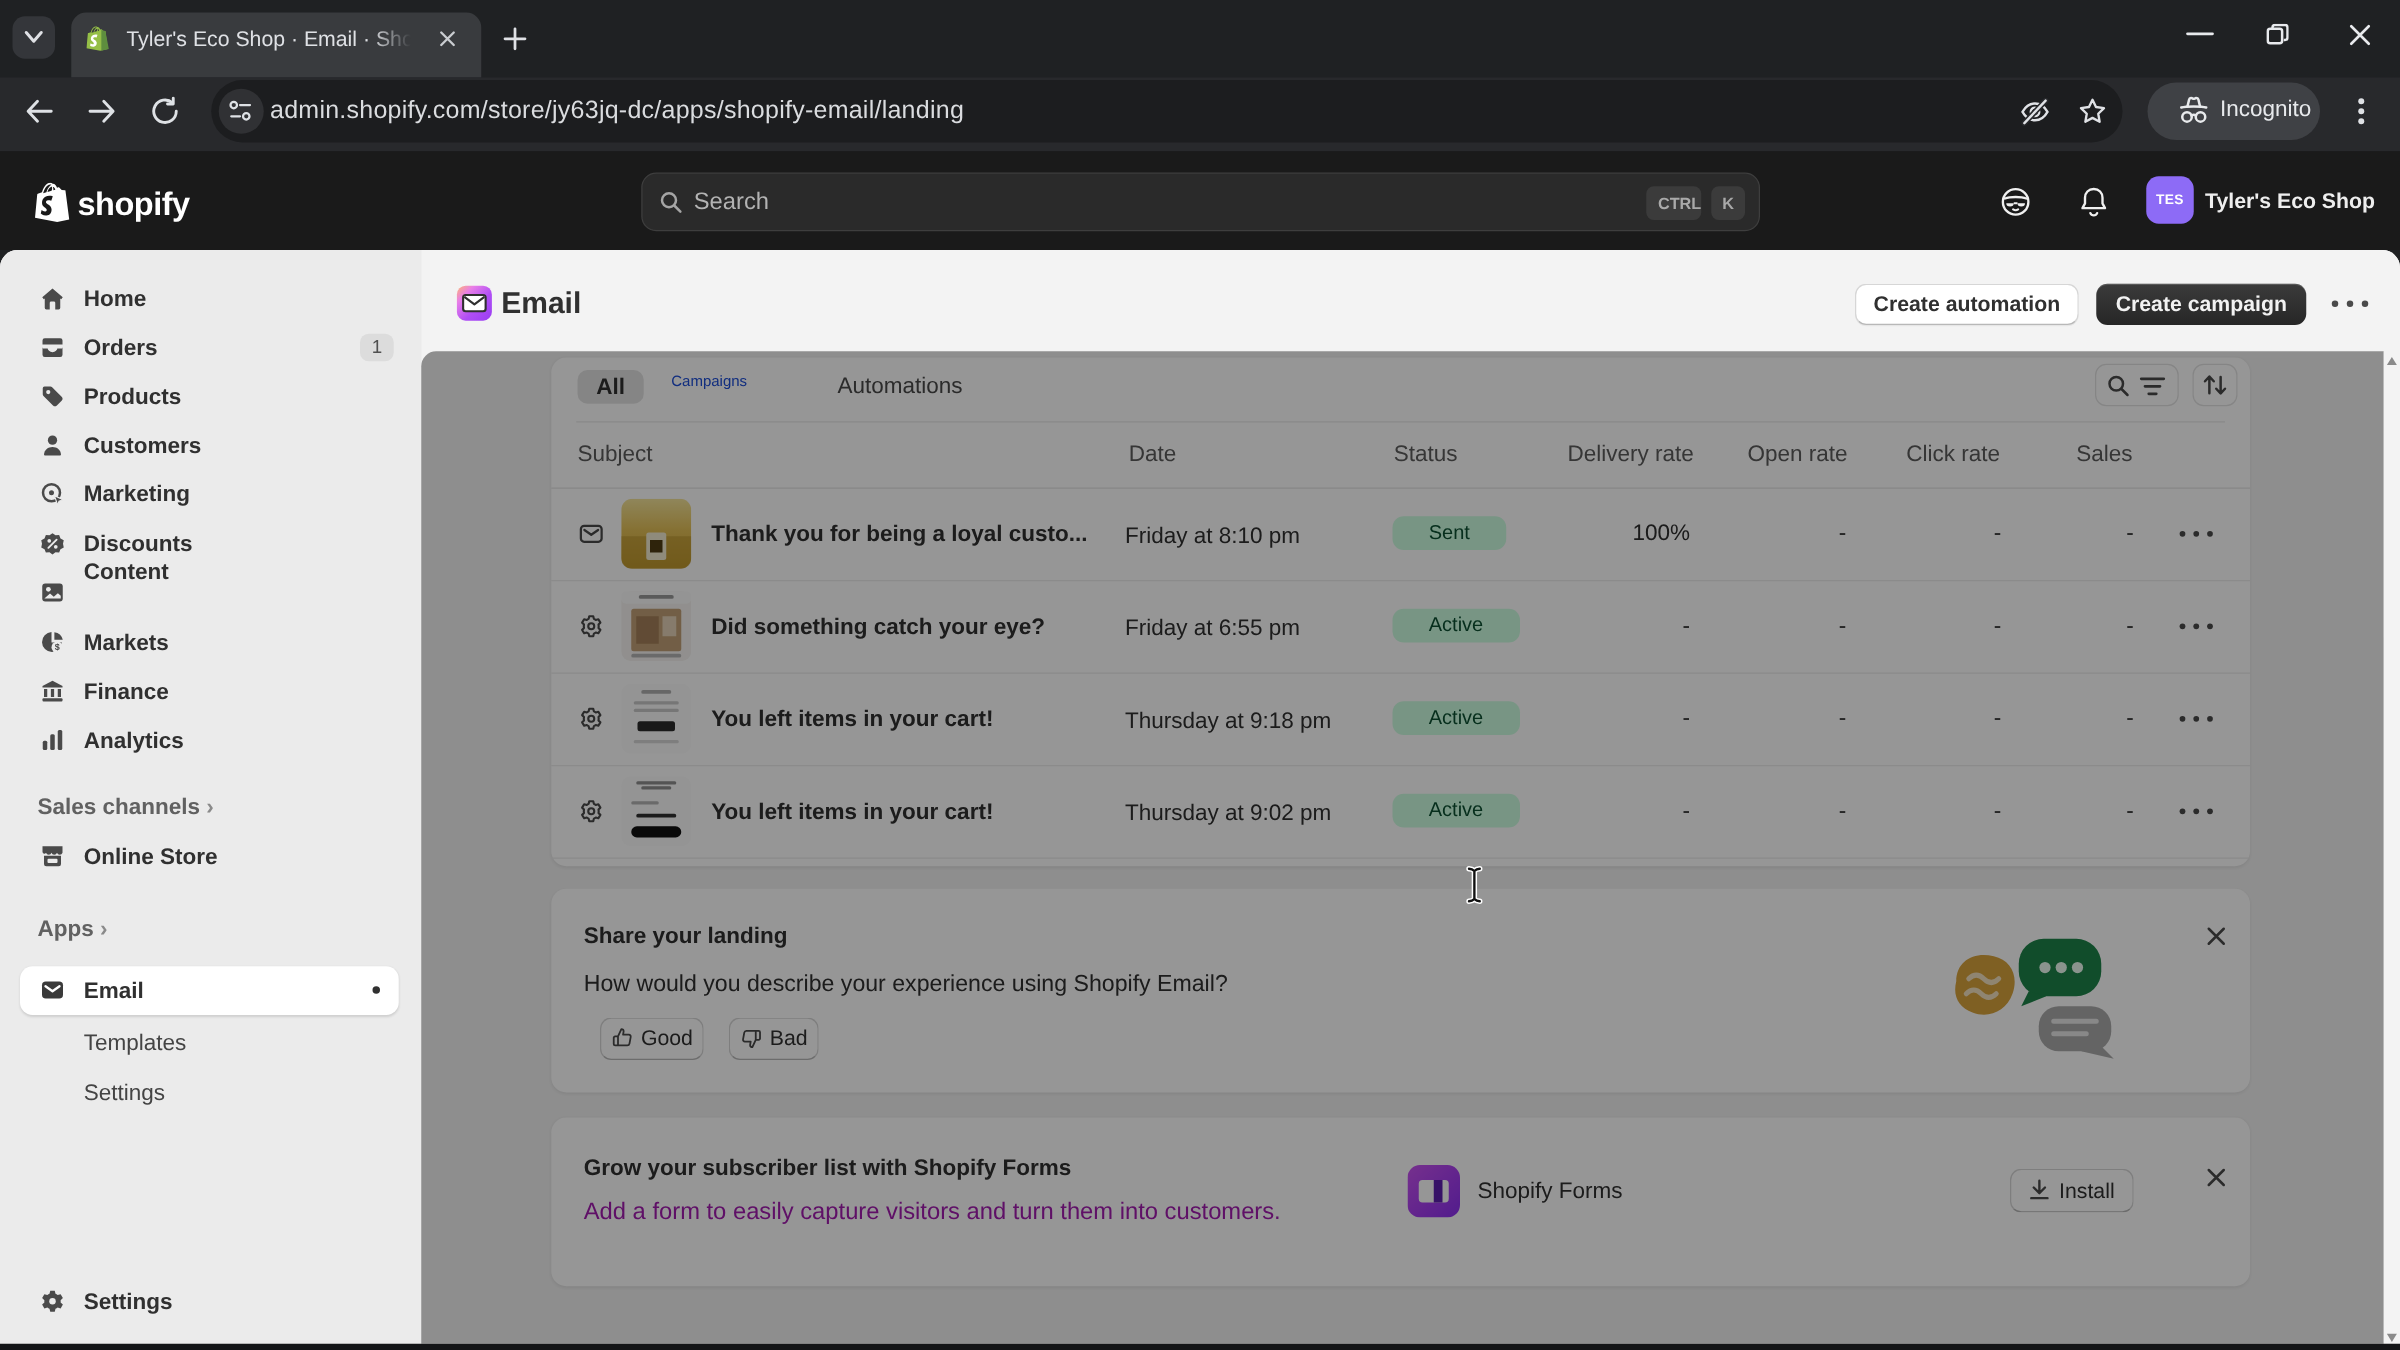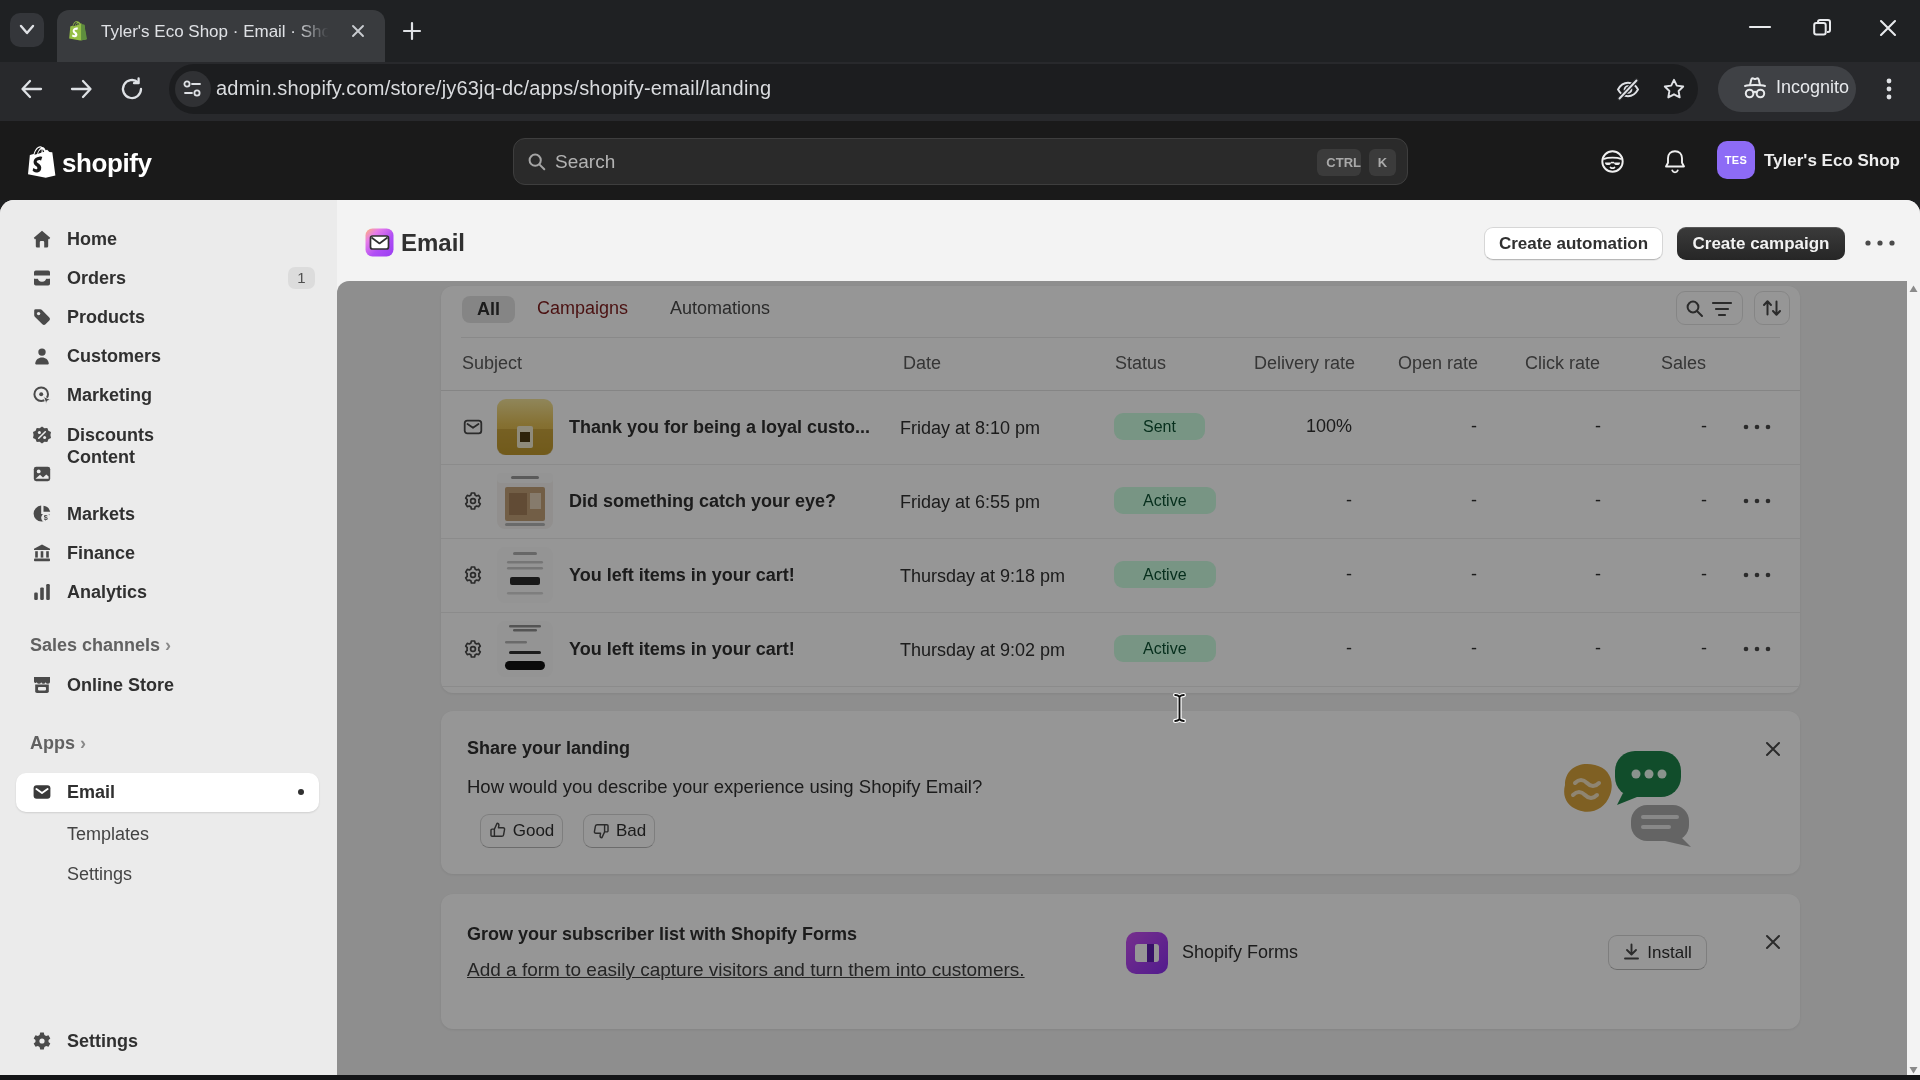--- a/index.html
+++ b/index.html
@@ -249,21 +249,21 @@
       <svg class="abs icn" style="left:32px;top:831px" viewBox="0 0 20 20">
           <path d="M8.2 1.6 H11.8 L12.4 4 A6.4 6.4 0 0 1 14.1 5 L16.5 4.3 L18.3 7.4 L16.5 9.1 A6.6 6.6 0 0 1 16.5 10.9 L18.3 12.6 L16.5 15.7 L14.1 15 A6.4 6.4 0 0 1 12.4 16 L11.8 18.4 H8.2 L7.6 16 A6.4 6.4 0 0 1 5.9 15 L3.5 15.7 L1.7 12.6 L3.5 10.9 A6.6 6.6 0 0 1 3.5 9.1 L1.7 7.4 L3.5 4.3 L5.9 5 A6.4 6.4 0 0 1 7.6 4 Z" fill="#4a4a4a"></path>
           <circle cx="10" cy="10" r="2.6" fill="#ebebeb"></circle>
         </svg>
       <div class="nav" style="top:830px;">Settings</div>
     </div>
     <div id="app">
 
       <div class="abs" style="left:104px;top:5px;width:1359px;height:407px;background:#fff;border-radius:12px;box-shadow:0 1px 3px rgba(0,0,0,0.08);"></div>
       <div class="abs" style="left:125px;top:15px;width:53px;height:27px;background:#e3e3e3;border-radius:8px;text-align:center;line-height:27px;font-size:18px;font-weight:700;color:#303030;">All</div>
-      <div class="t" style="left:200px;top:17px;font-size:18px;font-weight:400;color:#7f1d1d;">Campaigns</div>
+      <div class="t" style="left:200px;top:17px;font-size:12px;font-weight:400;color:#1d4ed8;">Campaigns</div>
       <div class="t" style="left:333px;top:17px;font-size:18px;font-weight:400;color:#4a4a4a;">Automations</div>
       <div class="abs" style="left:1339px;top:10px;width:67px;height:34px;background:#fff;border:1px solid #e3e3e3;border-radius:9px;"></div>
       <svg class="abs" style="left:1348px;top:18px" width="20" height="20" viewBox="0 0 20 20">
           <circle cx="8" cy="8" r="5.4" fill="none" stroke="#4a4a4a" stroke-width="2"></circle>
           <path d="M12.2 12.2 L17 17" stroke="#4a4a4a" stroke-width="2" stroke-linecap="round"></path>
         </svg>
       <svg class="abs" style="left:1374px;top:19px" width="22" height="18" viewBox="0 0 22 18">
           <path d="M2 3 H20 M5 9 H17 M8 15 H14" stroke="#4a4a4a" stroke-width="2.2" stroke-linecap="round"></path>
         </svg>
       <div class="abs" style="left:1417px;top:10px;width:36px;height:34px;background:#fff;border:1px solid #e3e3e3;border-radius:9px;"></div>
@@ -415,21 +415,21 @@
         <rect x="78" y="56" width="58" height="36" rx="16" fill="#ababab"></rect>
         <path d="M128 88 L138 98 L112 92 Z" fill="#ababab"></path>
         <path d="M90 68 h34 M90 78 h26" stroke="#e8e8e8" stroke-width="4" stroke-linecap="round"></path>
       </svg>
       <svg class="abs" style="left:1428px;top:460px" width="16" height="16" viewBox="0 0 16 16">
           <path d="M2 2 L14 14 M14 2 L2 14" stroke="#4a4a4a" stroke-width="2" stroke-linecap="round"></path>
         </svg>
 
       <div class="abs" style="left:104px;top:613px;width:1359px;height:135px;background:#fff;border-radius:12px;box-shadow:0 1px 3px rgba(0,0,0,0.08);"></div>
       <div class="t" style="left:130px;top:643px;font-size:18px;font-weight:700;color:#303030;">Grow your subscriber list with Shopify Forms</div>
-      <div class="t" style="left:130px;top:678px;font-size:19px;color:#404040;text-decoration:underline;">Add a form to easily capture visitors and turn them into customers.</div>
+      <div class="t" style="left:130px;top:678px;font-size:19px;color:#a21caf;">Add a form to easily capture visitors and turn them into customers.</div>
       <svg class="abs" style="left:789px;top:651px" width="42" height="42" viewBox="0 0 42 42">
         <defs>
             <linearGradient id="fg" x1="0" y1="0" x2="1" y2="1">
               <stop offset="0" stop-color="#c952f0"></stop>
               <stop offset="1" stop-color="#8b2ff0"></stop>
             </linearGradient>
           </defs>
         <rect width="42" height="42" rx="10" fill="url(#fg)"></rect>
         <rect x="9" y="12" width="24" height="18" rx="3" fill="#fff"></rect>
         <rect x="21" y="12" width="7" height="18" fill="#5e1fb0"></rect>

